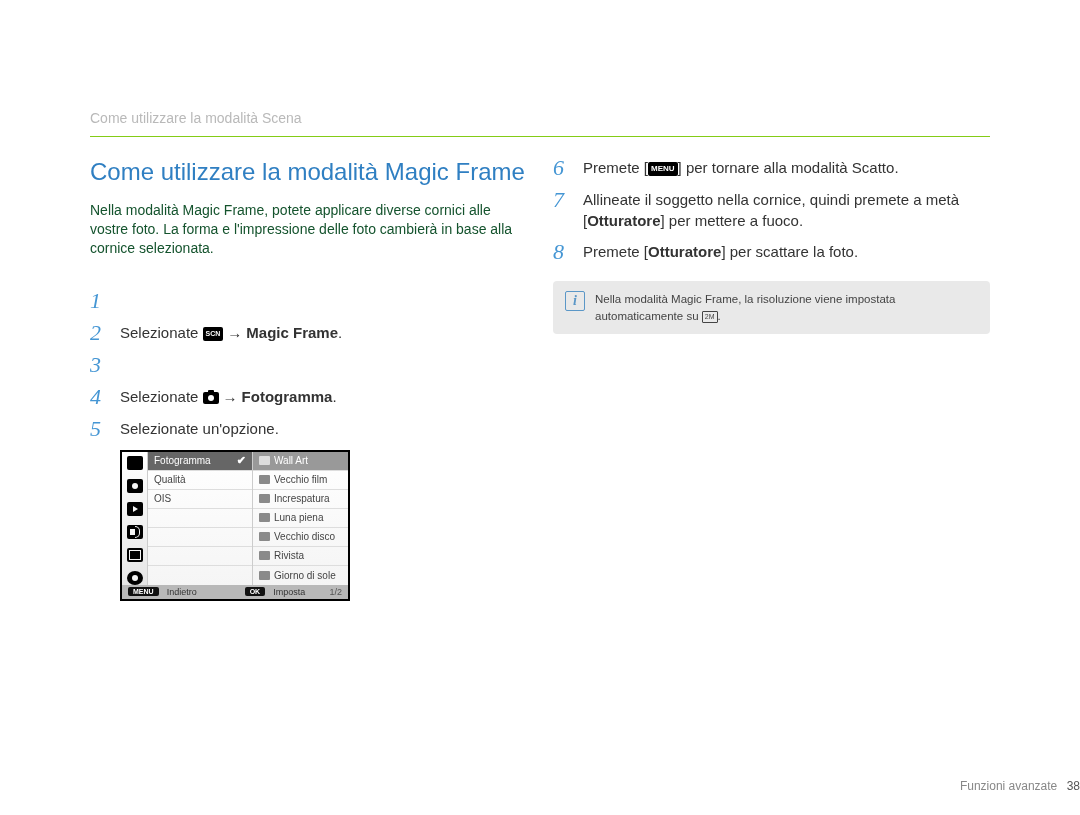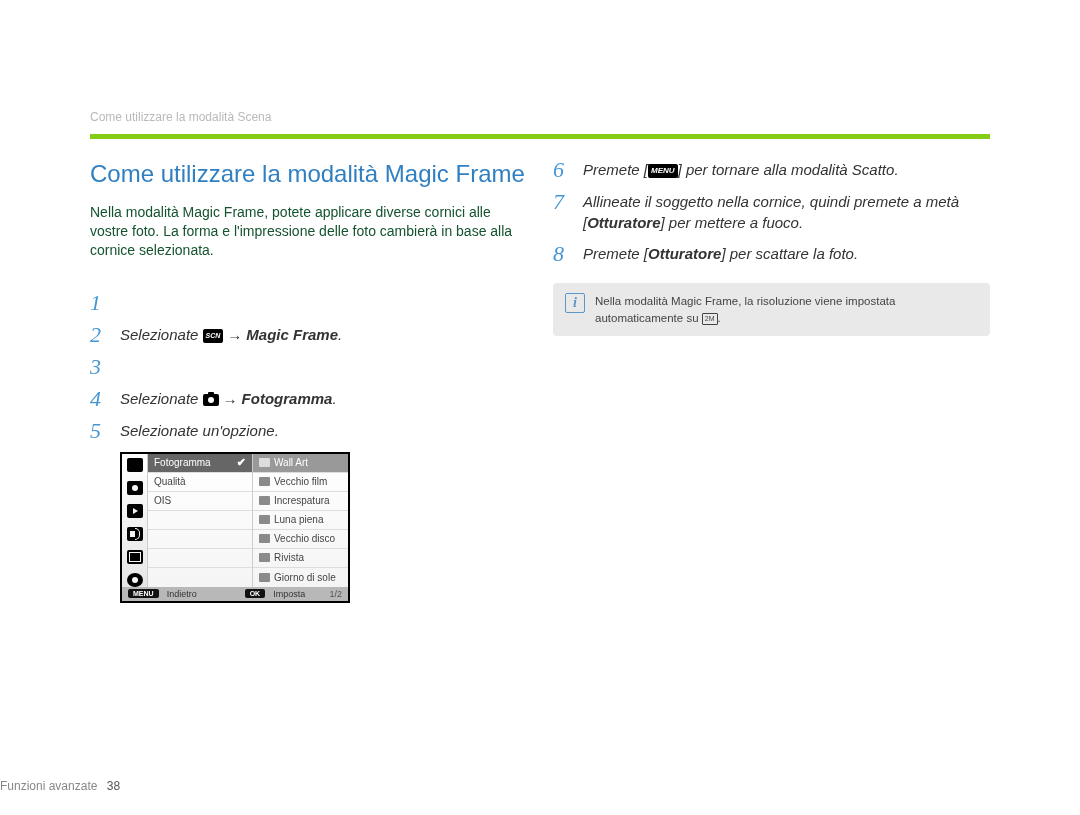--- a/index.html
+++ b/index.html
@@ -8,24 +8,24 @@
     background: #fff;
     color: #333;
     width: 1080px;
     height: 815px;
     position: relative;
   }
   .page {
     padding: 110px 90px 0 90px;
   }
   .breadcrumb {
-    font-size: 12px;
+    font-size: 14px;
     font-weight: 300;
     color: #b9b9b9;
-    border-bottom: 5px solid #84cc16;
+    border-bottom: 1px solid #84cc16;
     padding-bottom: 10px;
     margin-bottom: 20px;
   }
   .cols {
     display: flex;
     gap: 26px;
   }
   .col { flex: 1; }
   .h2title {
     color: #2f7fc2;
@@ -55,21 +55,21 @@
     color: #333;
   }
   .stepnum {
     font-family: "Times New Roman", serif;
     font-style: italic;
     color: #4596d4;
     font-size: 22px;
     min-width: 18px;
     line-height: 1;
   }
-  .step-body { flex:1;font-style:italic; }
+  .step-body { flex:1; }
   .icon-box {
     display: inline-flex;
     align-items: center;
     justify-content: center;
     background: #000;
     color: #fff;
     font-size: 8px;
     font-weight: bold;
     border-radius: 2px;
     padding: 1px 3px;
@@ -198,22 +198,22 @@
     font-size:9px;
   }
   .cam-bottom .btn {
     background:#111; color:#fff; padding:1px 5px; border-radius:2px;
     font-size:7px; font-weight:bold;
   }
   .cam-bottom .spacer{ margin-left:auto; color:#555;}
   .footer {
     position:absolute;
     bottom:22px; left:0; width:100%;
-    text-align:left;
-    font-size:12px; color:#888;
+    text-align:right;
+    font-size:12px; color:#888;padding-left:48px;
   }
   .footer .pg { color:#555; margin-left:6px;}
 </style>
 </head>
 <body>
 
 <div class="page">
   <div class="breadcrumb">Come utilizzare la modalità Scena</div>
 
   <div class="cols">

